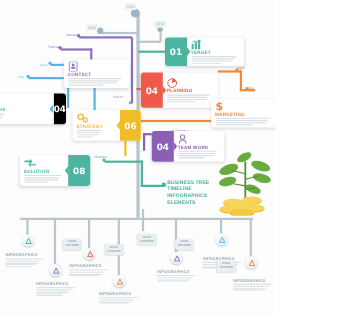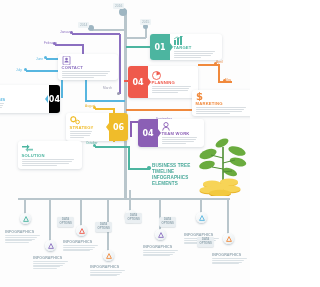--- a/index.html
+++ b/index.html
@@ -237,21 +237,21 @@
           </div>
           <div class="ttl" style="color: rgb(240, 137, 60);">MARKETING</div>
           <div class="lines">
             <i style="width: 92%;"></i>
             <i style="width: 88%;"></i>
             <i style="width: 84%;"></i>
             <i style="width: 62%;"></i>
           </div>
         </div>
       </div>
-      <div class="card" style="left: 66px; top: 113px; width: 62px; height: 28px; flex-direction: row-reverse; gap: 12px;">
+      <div class="card" style="left: 66px; top: 100px; width: 62px; height: 28px; flex-direction: row-reverse; gap: 12px;">
         <div class="numtab r" style="background: rgb(240, 188, 42); border-radius: 0px 3px 3px 0px;">
           <span>06</span>
           <span class="arw" style="left: -3.4px; border-right: 3.6px solid rgb(240, 188, 42);"></span>
         </div>
         <div class="body">
           <div class="icon">
             <svg width="11" height="9" viewBox="0 0 11 9">
               <circle cx="3.3" cy="3.2" r="2.4" fill="none" stroke="#f0bc2a" stroke-width="1.1"></circle>
               <circle cx="7.6" cy="6" r="1.8" fill="none" stroke="#f0bc2a" stroke-width="1"></circle>
               <g stroke="#f0bc2a" stroke-width=".8">
@@ -283,20 +283,24 @@
           <div class="ttl" style="color: rgb(139, 95, 181);">TEAM WORK</div>
           <div class="lines">
             <i style="width: 92%;"></i>
             <i style="width: 88%;"></i>
             <i style="width: 84%;"></i>
             <i style="width: 62%;"></i>
           </div>
         </div>
       </div>
       <div class="card" style="left: 18px; top: 141px; width: 64px; height: 28px; flex-direction: row-reverse;">
+        <div class="numtab r" style="background: rgb(76, 181, 160); border-radius: 0px 3px 3px 0px;">
+          <span>08</span>
+          <span class="arw" style="left: -3.4px; border-right: 3.6px solid rgb(76, 181, 160);"></span>
+        </div>
         <div class="body">
           <div class="icon">
             <svg width="11" height="8" viewBox="0 0 11 8">
               <path d="M0 2 h5 l0-1.6 2.6 2.4L5 5.2 5 3.6 H0Z" fill="#4cb5a0"></path>
               <path d="M11 6.4 H6 l0 1.6L3.4 5.6 6 3.2 6 4.8 h5Z" fill="#4cb5a0" opacity=".75"></path>
             </svg>
           </div>
           <div class="ttl" style="color: rgb(76, 181, 160);">SOLUTION</div>
           <div class="lines">
             <i style="width: 92%;"></i>

